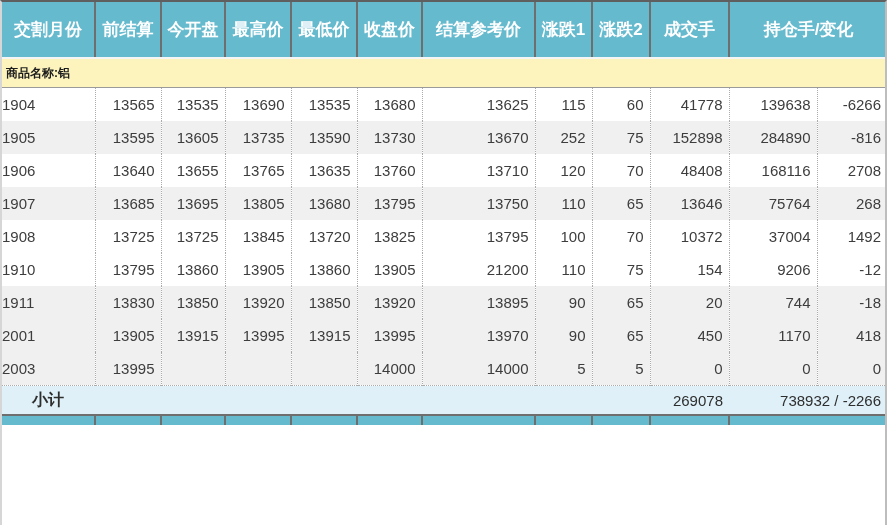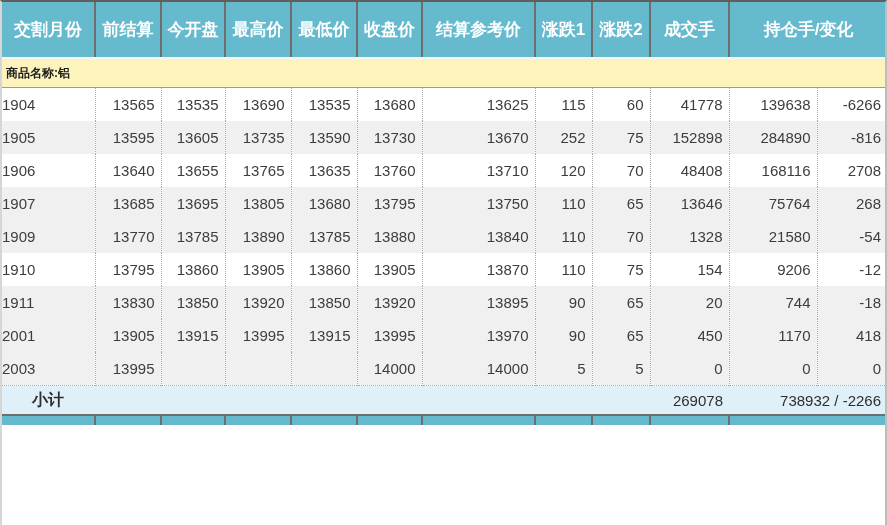--- a/index.html
+++ b/index.html
@@ -175,42 +175,42 @@
     <td>13805</td>
     <td>13680</td>
     <td>13795</td>
     <td>13750</td>
     <td>110</td>
     <td>65</td>
     <td>13646</td>
     <td>75764</td>
     <td>268</td>
   </tr>
-        <tr class="alt">
-    <td class="c-month">1909</td>
-    <td>13770</td>
-    <td>13785</td>
-    <td>13890</td>
-    <td>13785</td>
-    <td>13880</td>
-    <td>13840</td>
-    <td>110</td>
+        <tr class="norm">
+    <td class="c-month">1908</td>
+    <td>13725</td>
+    <td>13725</td>
+    <td>13845</td>
+    <td>13720</td>
+    <td>13825</td>
+    <td>13795</td>
+    <td>100</td>
     <td>70</td>
-    <td>1328</td>
-    <td>21580</td>
-    <td>-54</td>
+    <td>10372</td>
+    <td>37004</td>
+    <td>1492</td>
   </tr>
         <tr class="norm">
     <td class="c-month">1910</td>
     <td>13795</td>
     <td>13860</td>
     <td>13905</td>
     <td>13860</td>
     <td>13905</td>
-    <td>13870</td>
+    <td>21200</td>
     <td>110</td>
     <td>75</td>
     <td>154</td>
     <td>9206</td>
     <td>-12</td>
   </tr>
         <tr class="alt">
     <td class="c-month">1911</td>
     <td>13830</td>
     <td>13850</td>

